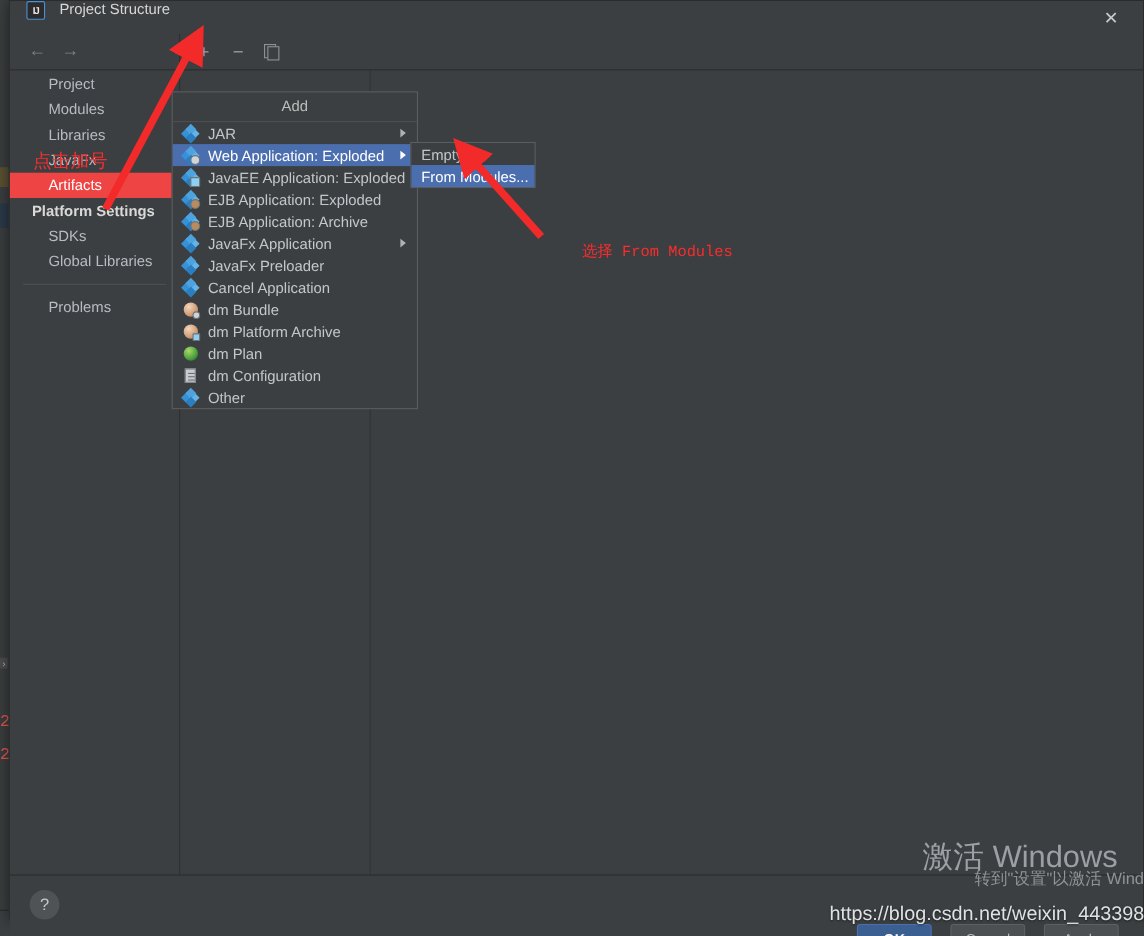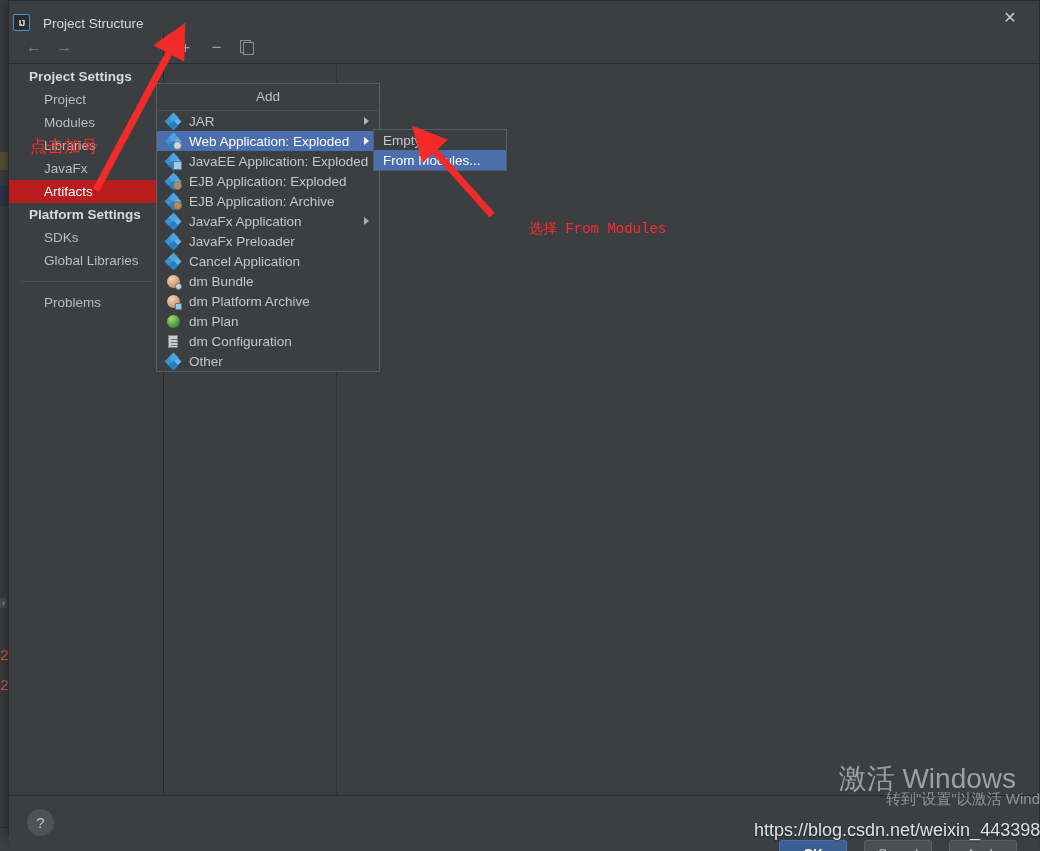--- a/index.html
+++ b/index.html
@@ -47,21 +47,21 @@
 
   
   .dialog {
     position: absolute; left: 8px; top: 0; width: 1032px; height: 836px;
     background: #3c3f41;
     border: 1px solid #2b2b2b;
     box-shadow: 0 0 14px rgba(0,0,0,.55);
   }
   .titlebar {
     position: relative; height: 30px; background: #3c3f41;
-    display: flex; align-items: flex-end; padding-left: 4px;
+    display: flex; align-items: flex-start; padding-left: 15px;
   }
   .ij-logo {
     width: 17px; height: 17px; background: #2b2b2b;
     border: 1px solid #4a90d9; border-radius: 2px;
     display: flex; align-items: center; justify-content: center;
     color: #e6e6e6; font-size: 9px; font-weight: bold;
     font-family: "Liberation Sans", sans-serif; letter-spacing: -1px;
   }
   .title-text {
     margin-left: 13px; color: #d6d6d6; font-size: 13.5px;
@@ -81,21 +81,21 @@
     border-right: 1px solid #2b2b2b; padding-top: 34px;
     position: relative;
   }
   .side-group {
     color: #d9d9d9; font-size: 13.5px; font-weight: bold;
     padding: 4px 0 4px 20px;
   }
   .side-item {
     color: #b6bcc2; font-size: 13.5px; padding: 4px 0 4px 35px;
   }
-  .side-item.selected { background: #b91c1c; color: #ffffff; }
+  .side-item.selected { background: #ef4444; color: #ffffff; }
   .side-sep { height: 1px; background: #4d5052; margin: 9px 12px 9px 12px; }
 
   .navbar {
     position: absolute; left: 0; top: 0; width: 155px; height: 33px;
     display: flex; align-items: center; gap: 14px; padding-left: 17px;
     border-bottom: 1px solid #2b2b2b;
   }
   .navarrow { color: #7d8184; font-size: 16px; line-height: 1; }
 
   .content { flex: 1; position: relative; background: #3c3f41; }
@@ -172,21 +172,21 @@
     background: #c8ccd0; border: 1px solid #7d8286;
   }
   .ico-doc:after {
     content: ""; position: absolute; left: 2px; top: 3px; width: 6px; height: 1px;
     box-shadow: 0 0 0 0 #6a6f73, 0 3px 0 0 #6a6f73, 0 6px 0 0 #6a6f73;
     background: #6a6f73;
   }
 
   
   .submenu {
-    position: absolute; left: 216px; top: 45px; width: 134px;
+    position: absolute; left: 216px; top: 45px; width: 114px;
     background: #3c3f41; border: 1px solid #5a5d5f; z-index: 50;
   }
   .submenu .menu-item { padding-left: 9px; }
 
   
   .anno-text {
     position: absolute; color: #fa2c2c; font-size: 14px;
     font-family: Liberation Mono, monospace; white-space: nowrap; z-index: 60;
   }
   .anno-svg { position: absolute; inset: 0; z-index: 55; pointer-events: none; }
@@ -258,21 +258,20 @@
     </div>
 
     <div class="body-row">
 
       <div class="sidebar">
         <div class="navbar">
           <span class="navarrow">←</span>
           <span class="navarrow">→</span>
         </div>
 
-        <div class="side-group">Project Settings</div>
         <div class="side-item">Project</div>
         <div class="side-item">Modules</div>
         <div class="side-item">Libraries</div>
         <div class="side-item">JavaFx</div>
         <div class="side-item selected">Artifacts</div>
 
         <div class="side-group">Platform Settings</div>
         <div class="side-item">SDKs</div>
         <div class="side-item">Global Libraries</div>
 

